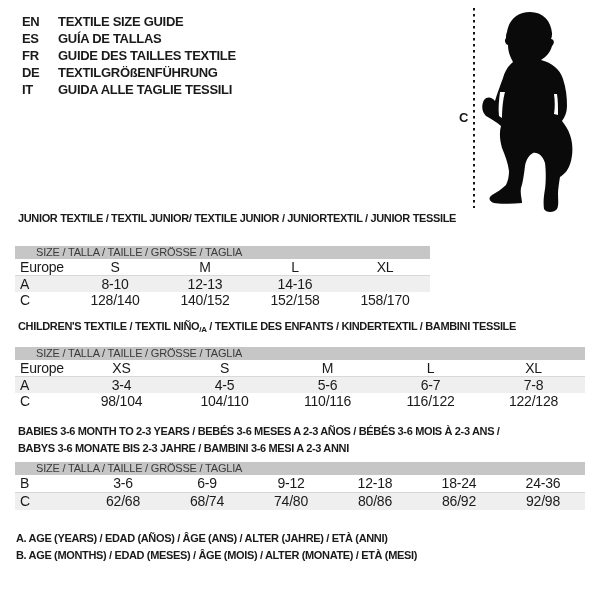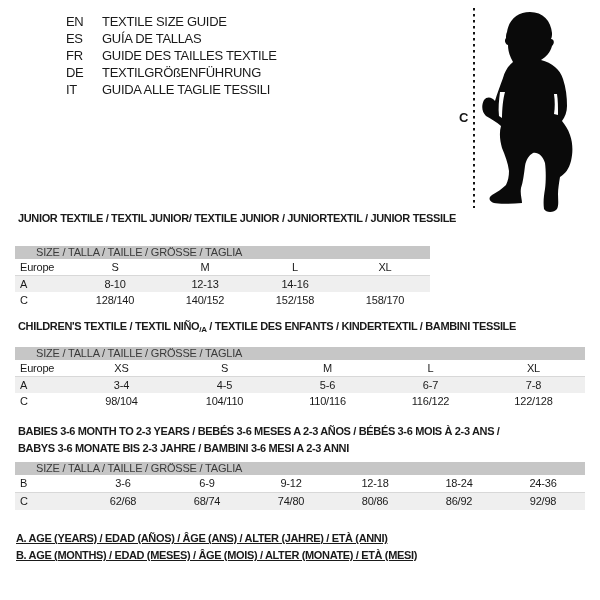--- a/index.html
+++ b/index.html
@@ -1,47 +1,47 @@
 <!DOCTYPE html>
 <html><head>
 <meta charset="utf-8">
 <style>
   html,body{margin:0;padding:0;}
   body{width:600px;height:600px;background:#ffffff;position:relative;overflow:hidden;
        font-family:"Liberation Sans","DejaVu Sans",sans-serif;color:#1a1a1a;}
   .abs{position:absolute;}
 
   
-  .lang{left:22px;top:13px;font-weight:normal;font-size:13px;letter-spacing:-0.3px;margin-left:44px;}
+  .lang{left:22px;top:13px;font-weight:bold;font-size:13px;letter-spacing:-0.3px;}
   .lang-row{height:17px;line-height:17px;display:flex;white-space:nowrap;}
   .lang-code{width:36px;}
 
   
   .figure{left:450px;top:0;width:150px;height:220px;}
   .figure text{font-family:"Liberation Sans","DejaVu Sans",sans-serif;font-weight:bold;}
 
   
   .tbl-title{left:18px;font-weight:bold;font-size:11px;letter-spacing:-0.35px;white-space:nowrap;}
   .tbl-title .line{height:17px;line-height:17px;}
   .sub{font-size:8px;vertical-align:-2px;}
   .tbl{left:15px;}
   .size-bar{background:#c6c6c6;color:#3a3a3a;font-size:11px;height:13px;line-height:13px;
             padding-left:21px;letter-spacing:-0.2px;}
-  .row{display:grid;height:16px;line-height:16px;font-size:11px;letter-spacing:-0.2px;}
+  .row{display:grid;height:16px;line-height:16px;font-size:14px;letter-spacing:-0.2px;}
   .t1{width:415px;} .t1 .row{grid-template-columns:55px repeat(4,1fr);}
   .t2{width:570px;} .t2 .row{grid-template-columns:55px repeat(5,1fr);}
   .t3{width:570px;} .t3 .row{grid-template-columns:66px repeat(6,1fr);height:17px;line-height:17px;}
   .row span{text-align:center;}
   .row span:first-child{text-align:left;padding-left:5px;}
   .row.alt{background:#efefef;}
   .row.hdr{border-bottom:1px solid #d8d8d8;}
 
   
   .foot{left:16px;top:530px;font-weight:bold;font-size:11px;letter-spacing:-0.35px;}
-  .foot .line{height:17px;line-height:17px;white-space:nowrap;text-decoration:underline;}
+  .foot .line{height:17px;line-height:17px;white-space:nowrap;}
 </style>
 </head>
 <body>
 
 <div class="abs lang">
   <div class="lang-row">
     <span class="lang-code">EN</span>
     <span class="lang-label">TEXTILE SIZE GUIDE</span>
   </div>
   <div class="lang-row">

